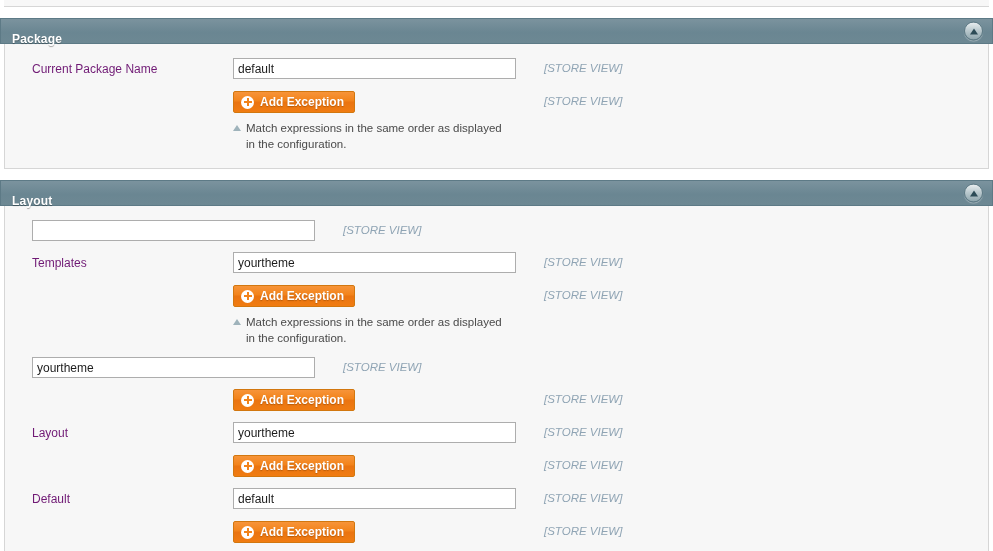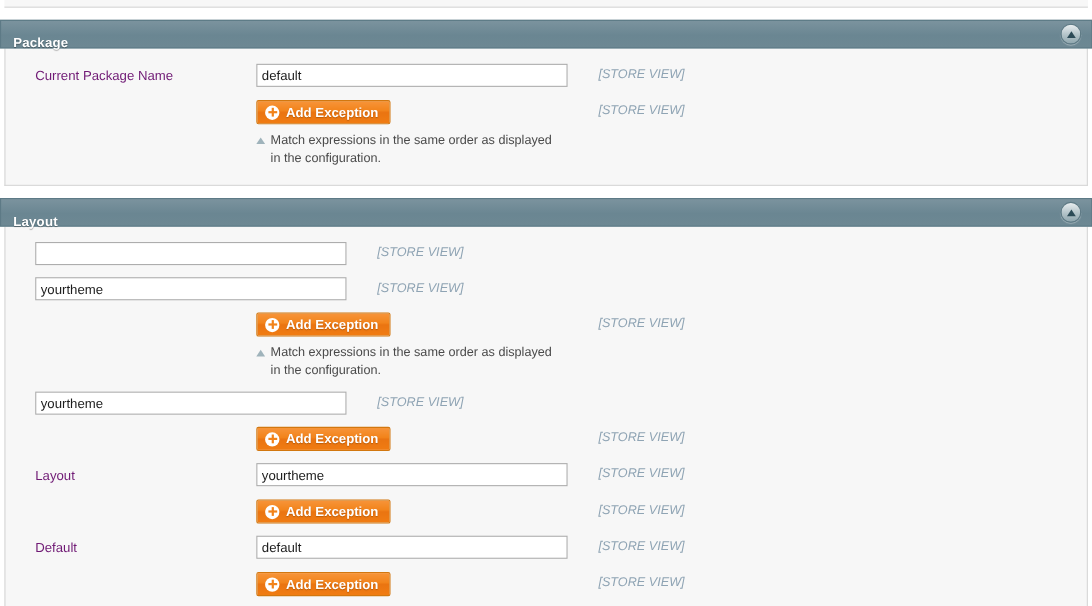--- a/index.html
+++ b/index.html
@@ -230,20 +230,21 @@
   <div class="panel-body">
 
     <div class="row">
       <div class="row-field">
         <input class="text" type="text" value="" style="">
       </div>
       <div class="row-scope">[STORE VIEW]</div>
     </div>
 
     <div class="row">
+      <div class="row-label">Templates</div>
       <div class="row-field">
         <input class="text" type="text" value="yourtheme" style="">
       </div>
       <div class="row-scope">[STORE VIEW]</div>
     </div>
 
     <div class="row">
       <div class="row-label"></div>
       <div class="row-field">
         <button class="btn-add">

